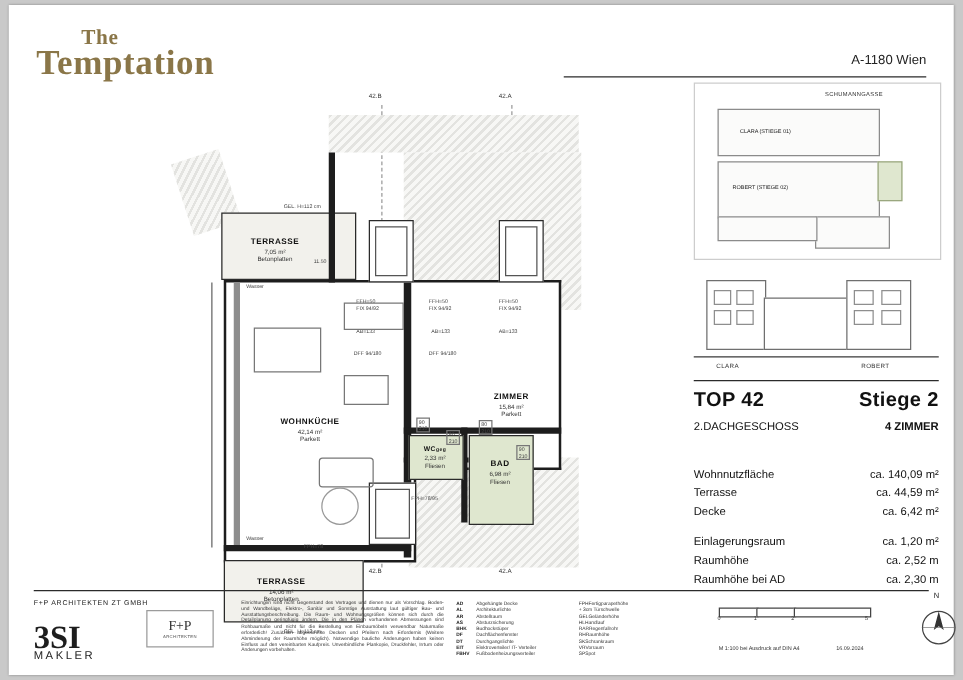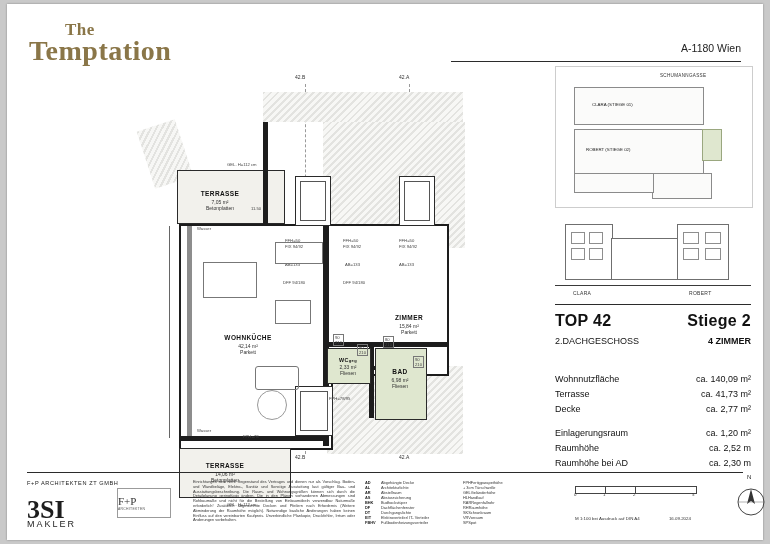--- a/index.html
+++ b/index.html
@@ -78,21 +78,21 @@
   #footline{position:absolute;left:20px;right:20px;top:468px;border-top:1px solid #2b2b2b;}
   #foot{position:absolute;left:20px;top:474px;right:20px;height:58px;}
   #fp{position:absolute;left:0;top:2px;width:150px;}
   #fp .fptitle{font-size:5.6px;letter-spacing:.6px;color:#222;}
   #fp .threesi{
     font-family:"Liberation Serif",serif;font-size:26px;font-weight:bold;color:#1d1d1d;line-height:24px;margin-top:12px;
   }
   #fp .makler{font-size:9px;letter-spacing:2px;color:#1d1d1d;margin-top:-3px;}
   #fpbadge{
     position:absolute;left:90px;top:10px;width:52px;height:28px;border:1px solid #9b9b9b;
-    display:flex;flex-direction:column;align-items:flex-start;justify-content:center;
+    display:flex;flex-direction:column;align-items:center;justify-content:center;
   }
   #fpbadge .fplus{font-family:"Liberation Serif",serif;font-size:11px;color:#333;line-height:11px;}
   #fpbadge .fsub{font-size:3.4px;color:#555;letter-spacing:.3px;}
   #disc{position:absolute;left:166px;top:2px;width:162px;font-size:3.9px;line-height:4.8px;color:#333;text-align:justify;}
   #legend{position:absolute;left:338px;top:2px;width:190px;font-size:3.9px;line-height:5px;color:#333;}
   #legend .lg{display:flex;}
   #legend .lg .k{width:16px;font-weight:bold;color:#222;}
   #legend2{position:absolute;left:434px;top:2px;width:100px;}
   #scalebox{position:absolute;left:548px;top:2px;width:196px;}
   #scale{position:relative;margin-top:6px;width:120px;height:12px;}
@@ -256,25 +256,25 @@
       <span class="b">4 ZIMMER</span>
     </div>
 
     <div id="facts">
       <div class="r">
         <span>Wohnnutzfläche</span>
         <span>ca. 140,09 m²</span>
       </div>
       <div class="r">
         <span>Terrasse</span>
-        <span>ca. 41,73 m²</span>
+        <span>ca. 44,59 m²</span>
       </div>
       <div class="r">
         <span>Decke</span>
-        <span>ca. 2,77 m²</span>
+        <span>ca. 6,42 m²</span>
       </div>
       <div class="gap"></div>
       <div class="r">
         <span>Einlagerungsraum</span>
         <span>ca. 1,20 m²</span>
       </div>
       <div class="r">
         <span>Raumhöhe</span>
         <span>ca. 2,52 m</span>
       </div>

